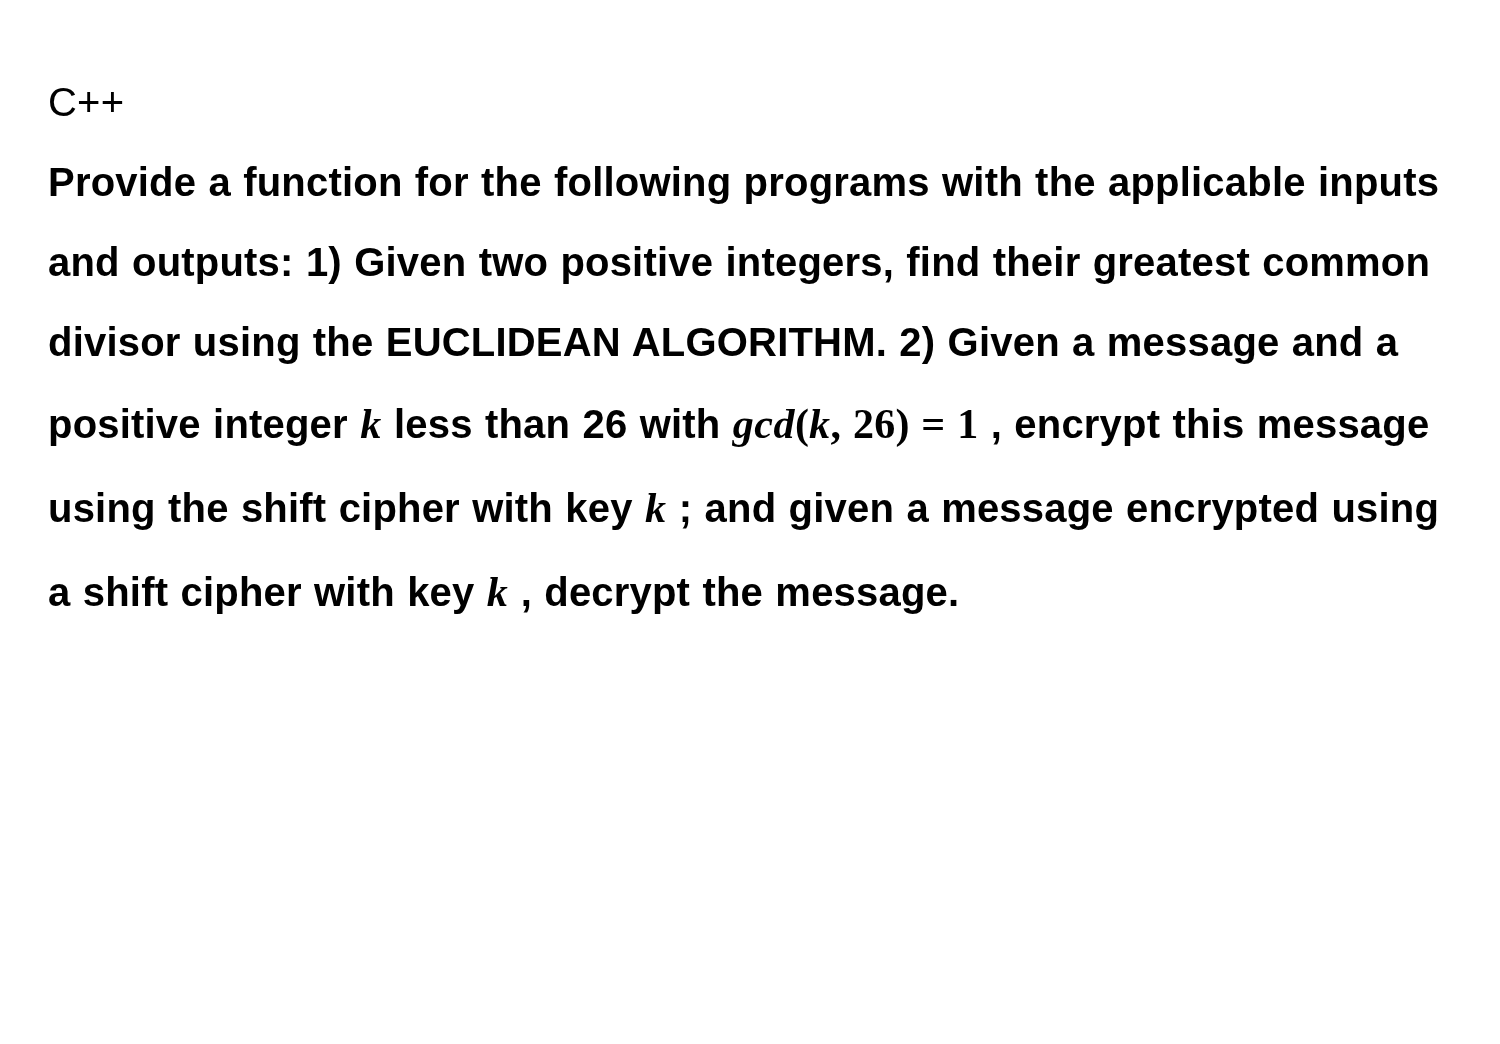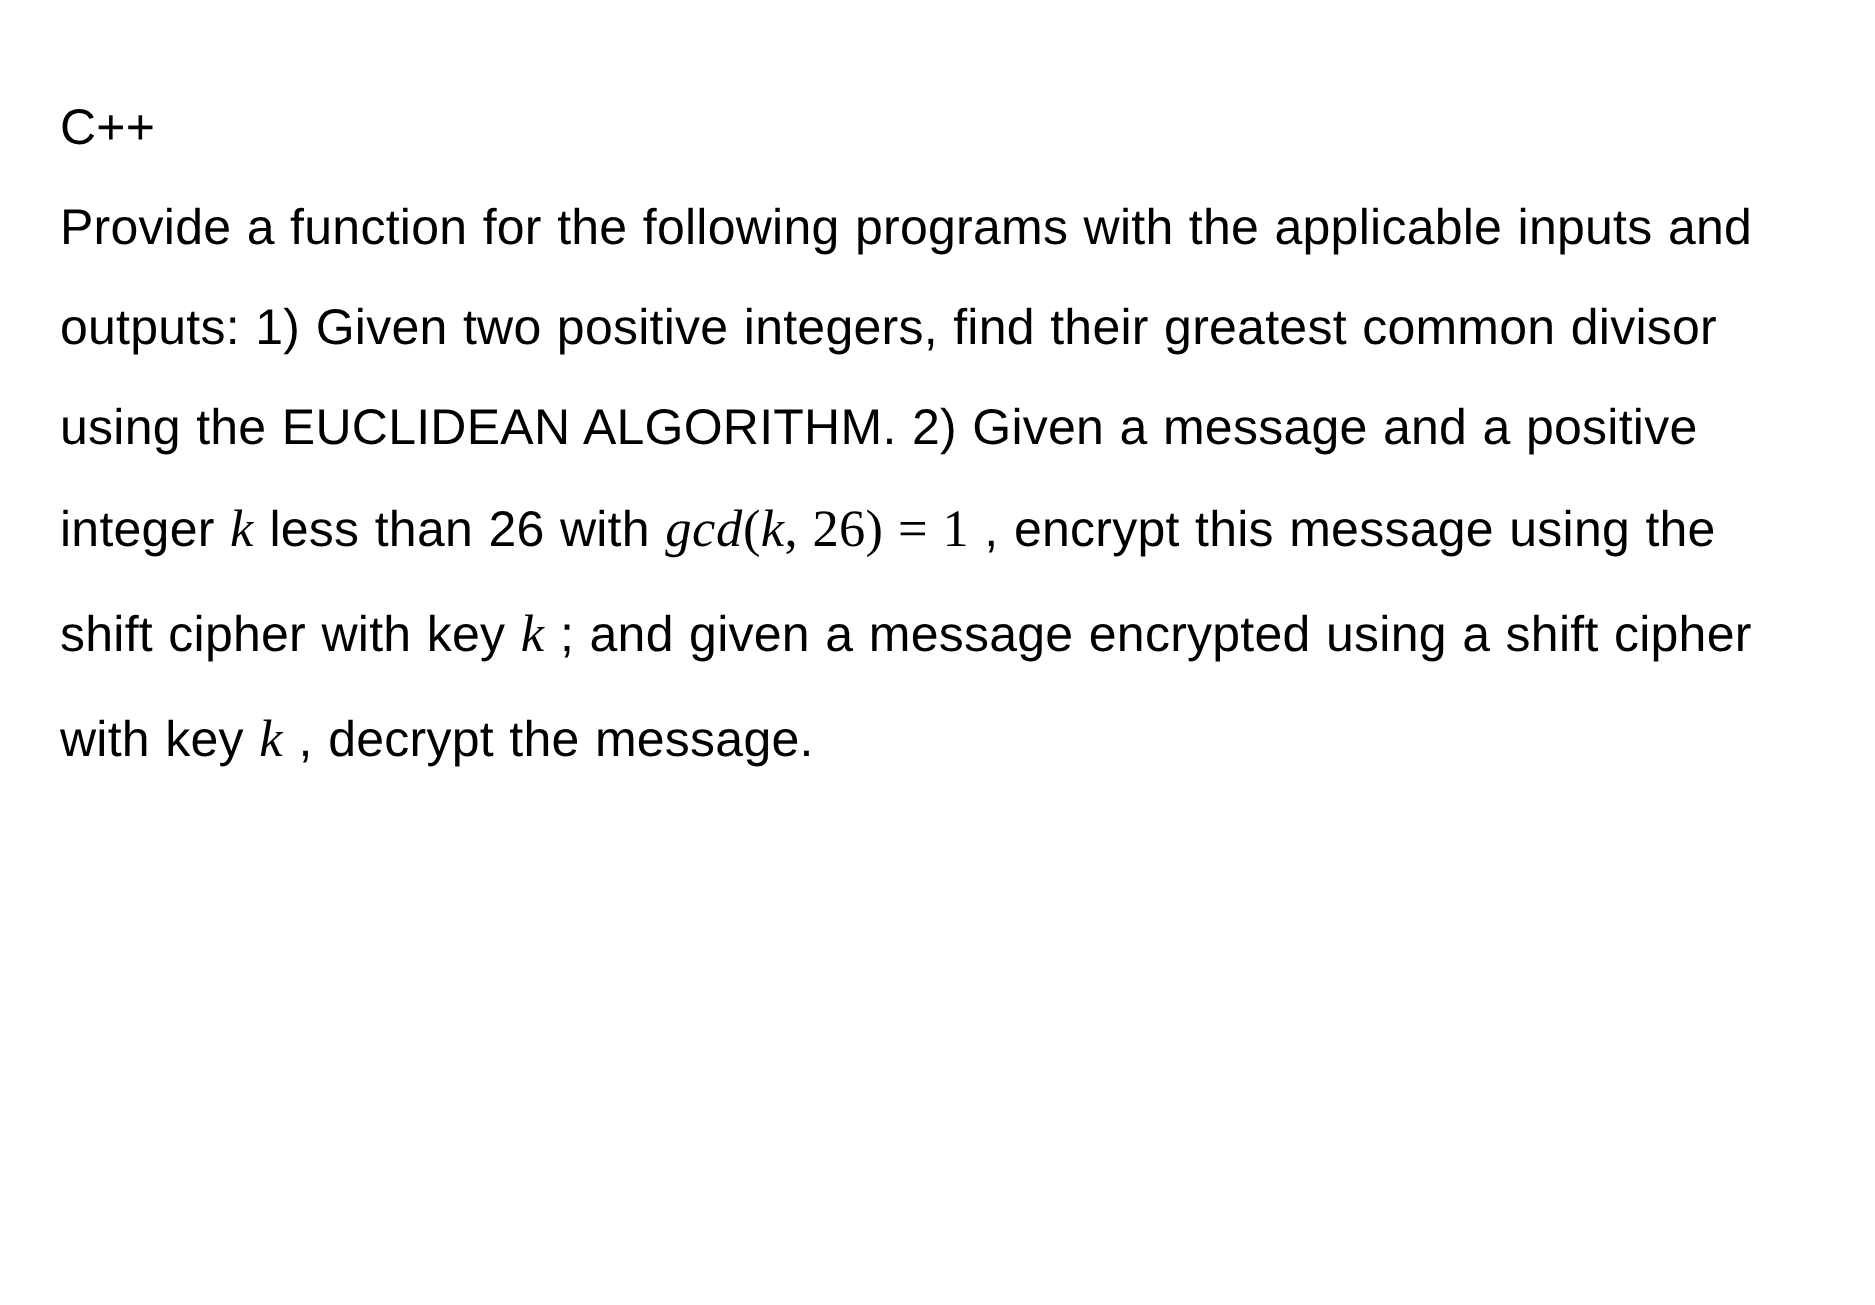--- a/index.html
+++ b/index.html
@@ -19,21 +19,21 @@
   }
   .heading {
     font-size: 40px;
     line-height: 2.0;
     font-weight: 400;
     letter-spacing: 0.2px;
   }
   .body-text {
     font-size: 40px;
     line-height: 2.0;
-    font-weight: 400;
+    font-weight: 700;
     letter-spacing: 0.2px;
     word-spacing: 1px;
   }
   .math {
     font-family: "Times New Roman", Times, serif;
     font-style: italic;
     font-size: 42px;
     letter-spacing: 0.5px;
   }
   .math-upright {

